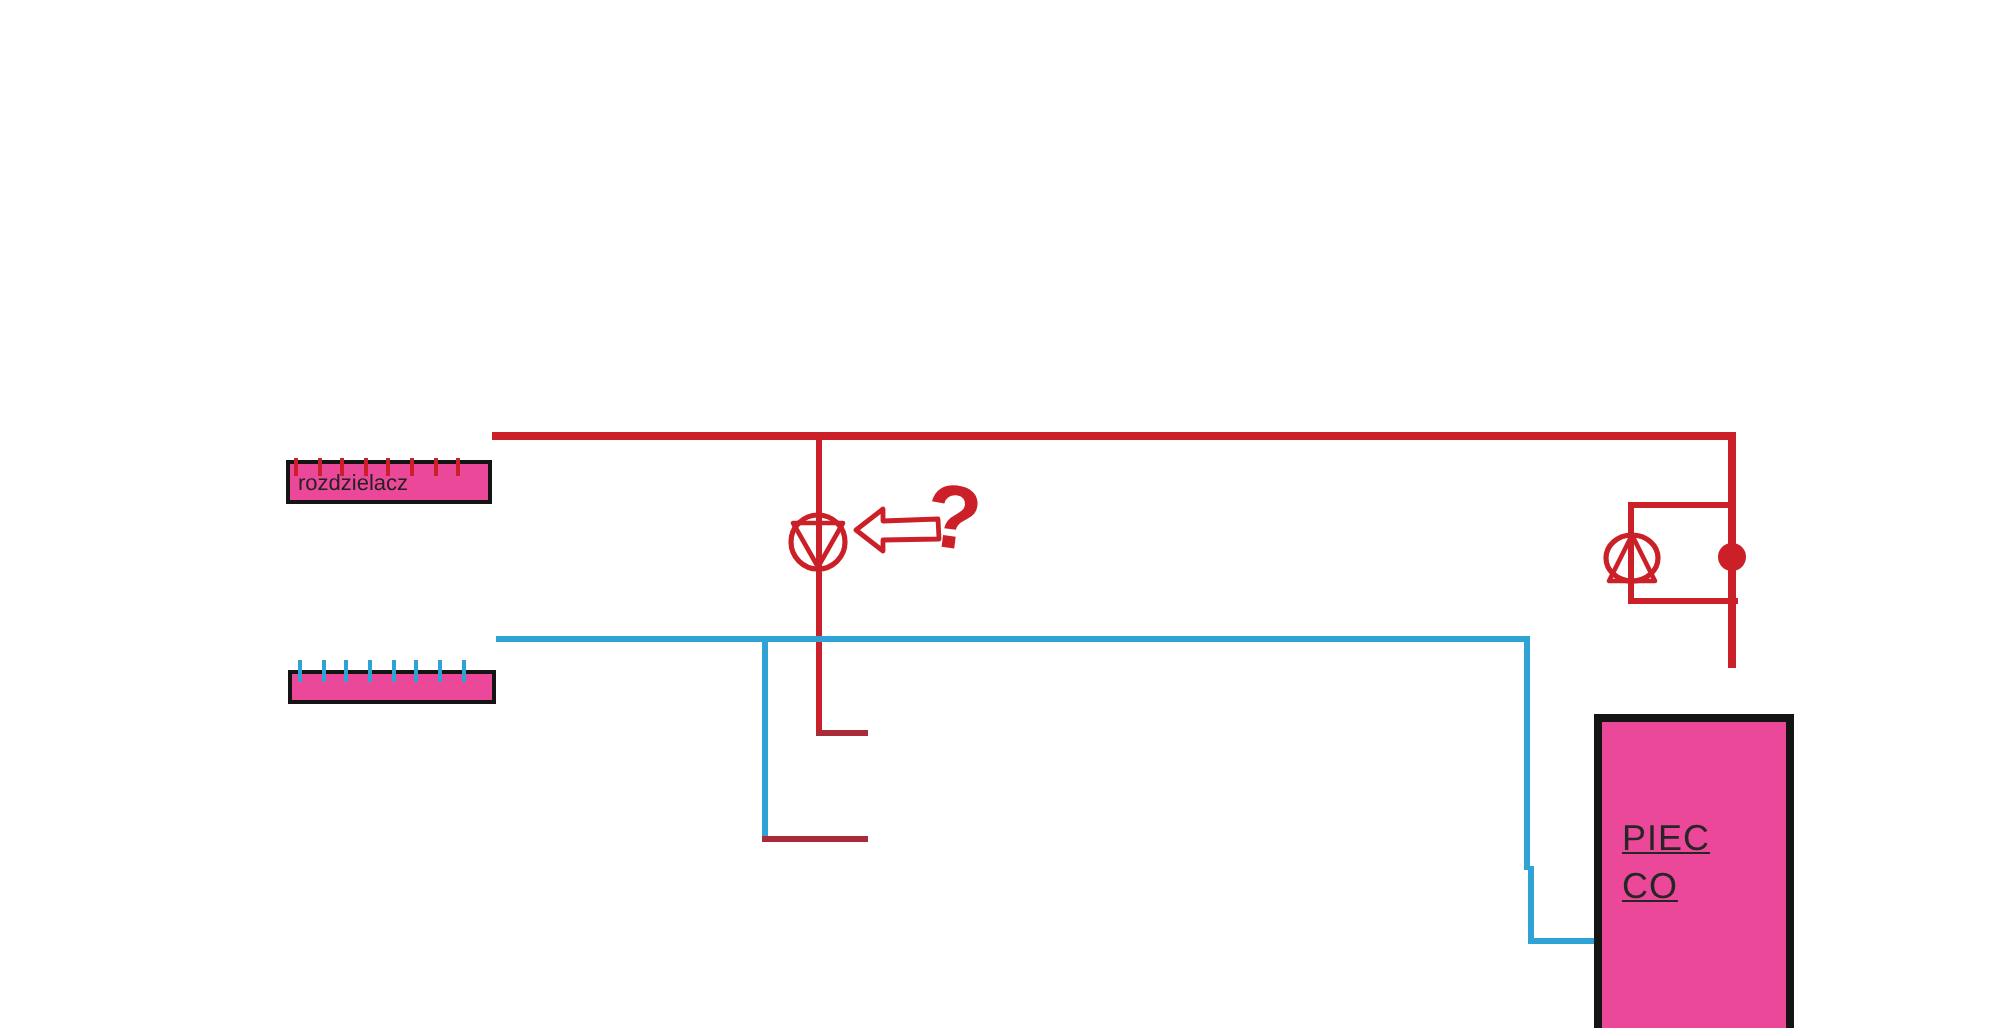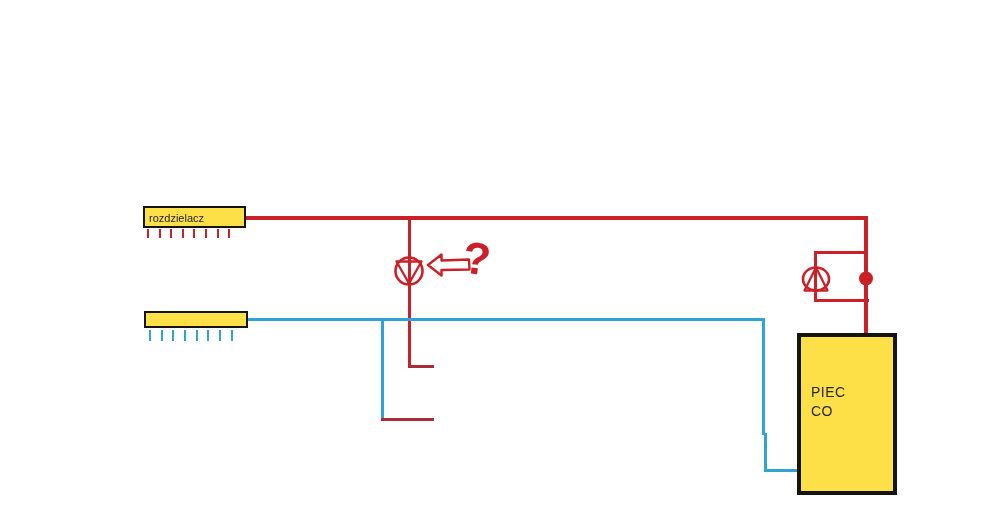--- a/index.html
+++ b/index.html
@@ -10,32 +10,32 @@
   }
   html,body{margin:0;padding:0;background:#ffffff;}
   .canvas{
     position:relative;width:1000px;height:514px;background:#ffffff;overflow:hidden;
     font-family:"Liberation Sans",sans-serif;
   }
   .seg{position:absolute;}
   .red{background:var(--pipe-red);}
   .darkred{background:var(--pipe-dark-red);}
   .blue{background:var(--pipe-blue);}
-  .box{position:absolute;background:#fde047;box-sizing:border-box;}
+  .box{position:absolute;background:#ec4899;box-sizing:border-box;margin-top:24px;}
   .manifold{border:2px solid var(--ink-black);}
   .label-small{font-size:11px;color:#222;line-height:1;padding:5px 0 0 4px;white-space:nowrap;}
   .ticks{position:absolute;display:flex;}
   .ticks .tick{display:block;}
   .ticks-red .tick{width:2px;height:9px;background:var(--pipe-red);margin-right:9.6px;}
   .ticks-blue .tick{width:2px;height:11px;background:var(--pipe-blue);margin-right:9.7px;}
   .cwu-box{left:432px;top:342px;width:91px;height:156px;border:3px solid var(--ink-black);}
   .piec-box{left:797px;top:333px;width:100px;height:162px;border:4px solid var(--ink-black);}
   .box-label{position:absolute;color:#262626;font-size:19px;letter-spacing:0.5px;}
   .cwu-label{left:12px;top:42px;}
-  .piec-label{left:10px;top:46px;font-size:14px;line-height:1.35;}
+  .piec-label{left:10px;top:46px;font-size:18px;line-height:1.35;text-decoration:underline;}
   .qmark{
     position:absolute;left:463px;top:236px;color:var(--pipe-red);
     font-size:45px;font-weight:bold;transform:rotate(7deg);line-height:1;
   }
   svg.overlay{position:absolute;left:0;top:0;pointer-events:none;}
   .stroke-red{stroke:var(--pipe-red);fill:none;}
   .fill-red{fill:var(--pipe-red);stroke:none;}
 </style>
 </head>
 <body>

